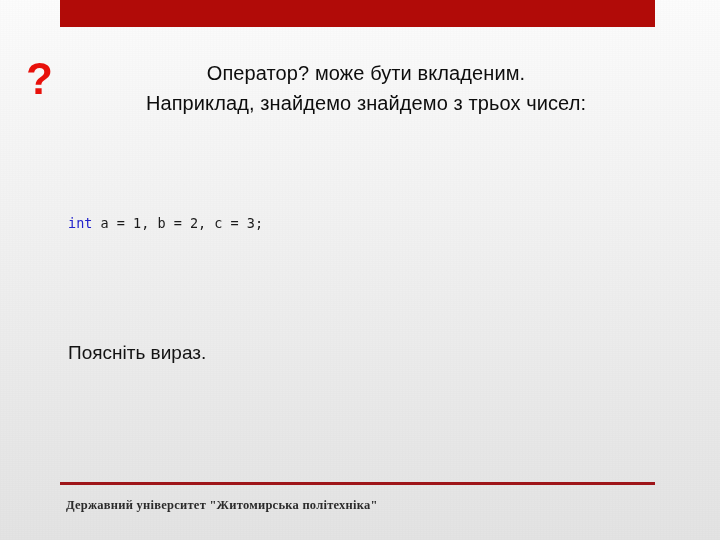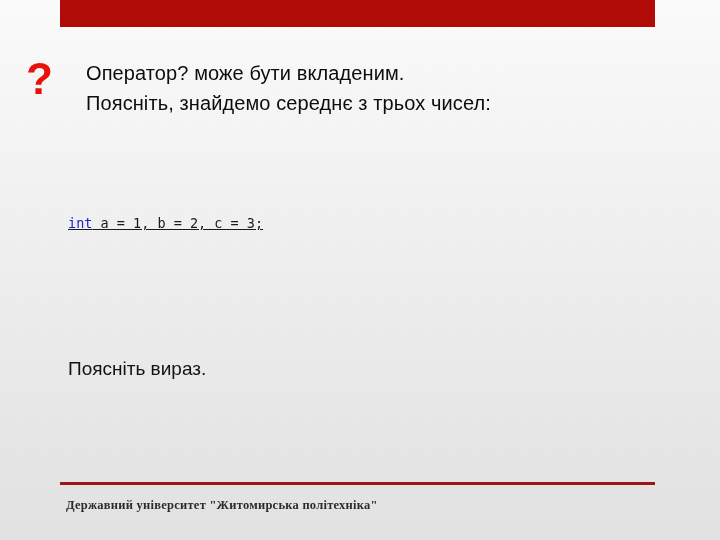--- a/index.html
+++ b/index.html
@@ -64,43 +64,44 @@
     top: 58px;
     width: 560px;
   }
   .title-line {
     font-size: 20px;
     line-height: 30px;
     color: #0d0d0d;
     font-family: "Liberation Sans", sans-serif;
     letter-spacing: 0.1px;
     white-space: nowrap;
+    text-align: center;
   }
 
   
   .code-block {
     position: absolute;
     left: 68px;
     top: 150px;
     width: 600px;
     font-family: "DejaVu Sans Mono", "Liberation Mono", monospace;
     font-size: 13.5px;
     line-height: 21px;
     color: #1b1b1b;
     white-space: pre;
   }
-  .code-line { min-height: 21px; text-decoration: underline; }
+  .code-line { min-height: 21px; }
   .code-line.blank { height: 21px; }
   .kw  { color: #2222cc; }
 
   
   .closing {
     position: absolute;
     left: 68px;
-    top: 356px;
+    top: 340px;
     font-size: 19px;
     line-height: 26px;
     color: #131313;
     font-family: "Liberation Sans", sans-serif;
     white-space: nowrap;
   }
 
   
   .footer-rule {
     position: absolute;
@@ -128,21 +129,21 @@
 <div class="slide">
 
   <div class="texture"></div>
 
   <div class="top-bar"></div>
 
   <div class="bullet-mark">?</div>
 
   <div class="title-block">
     <div class="title-line">Оператор? може бути вкладеним.</div>
-    <div class="title-line">Поясніть, знайдемо середнє з трьох чисел:</div>
+    <div class="title-line">Наприклад, знайдемо знайдемо з трьох чисел:</div>
   </div>
 
   <div class="code-block">
 
     <div class="code-line"><span class="kw">int</span><span> a = 1, b = 2, c = 3;</span></div>
 
 
     <div class="code-line blank"></div>
 
 

